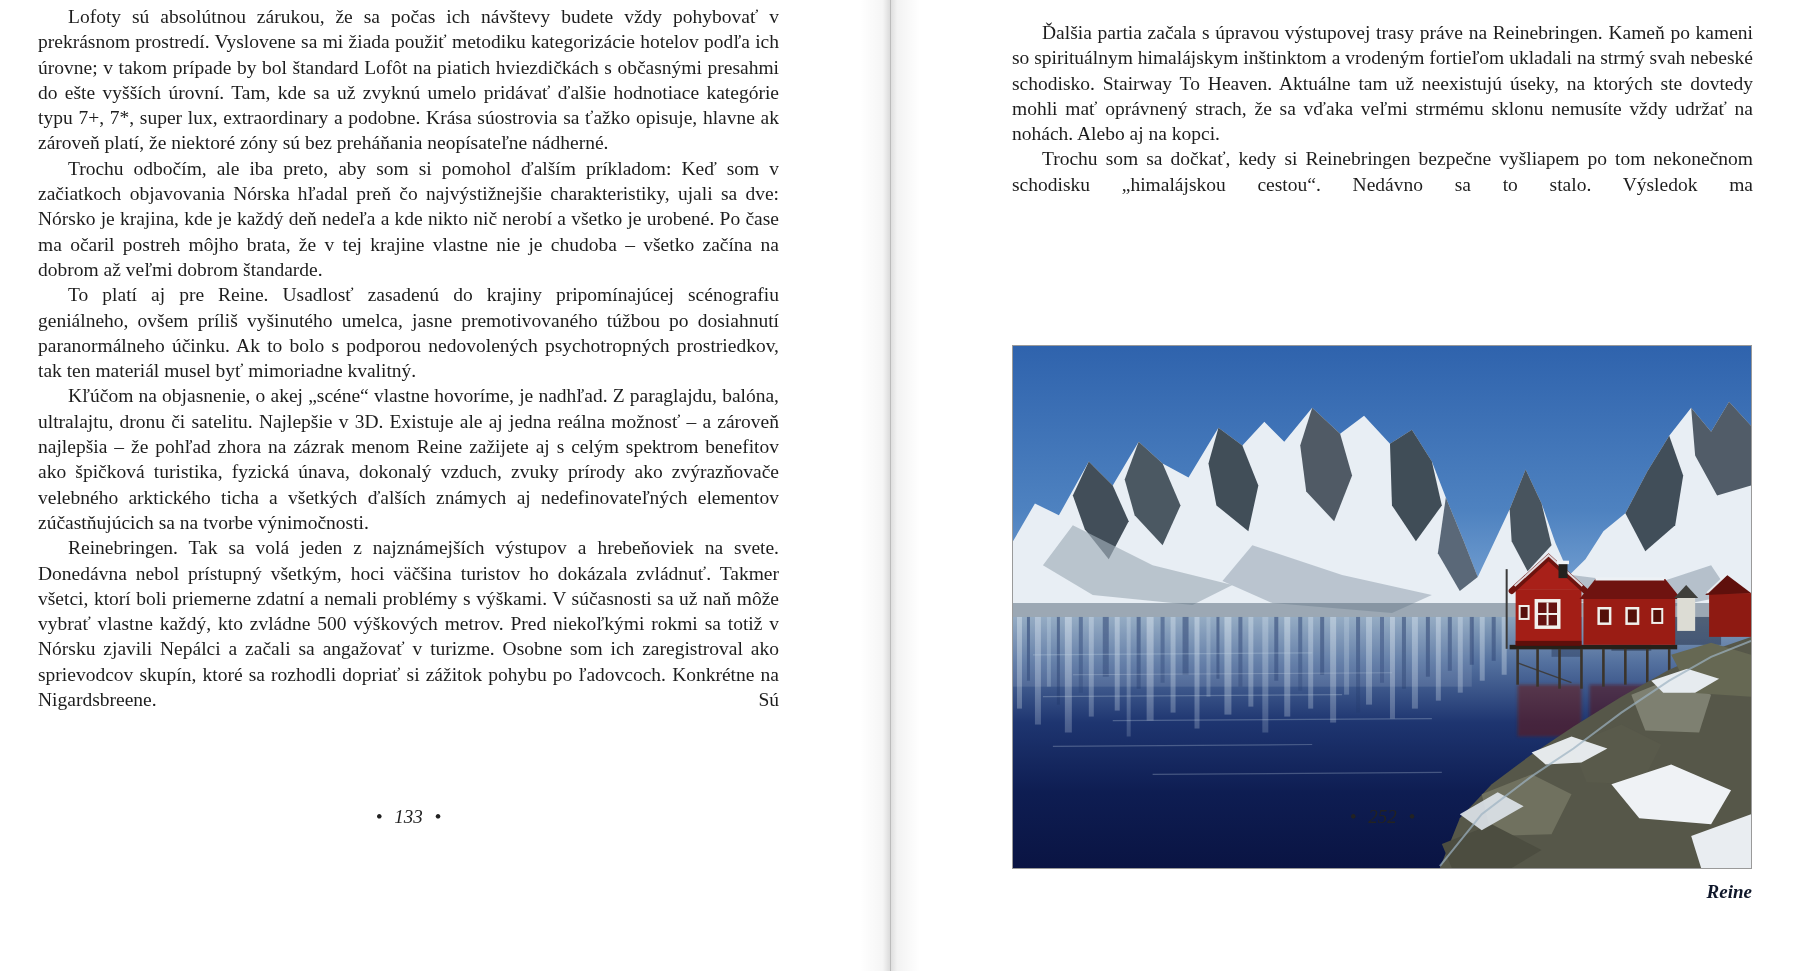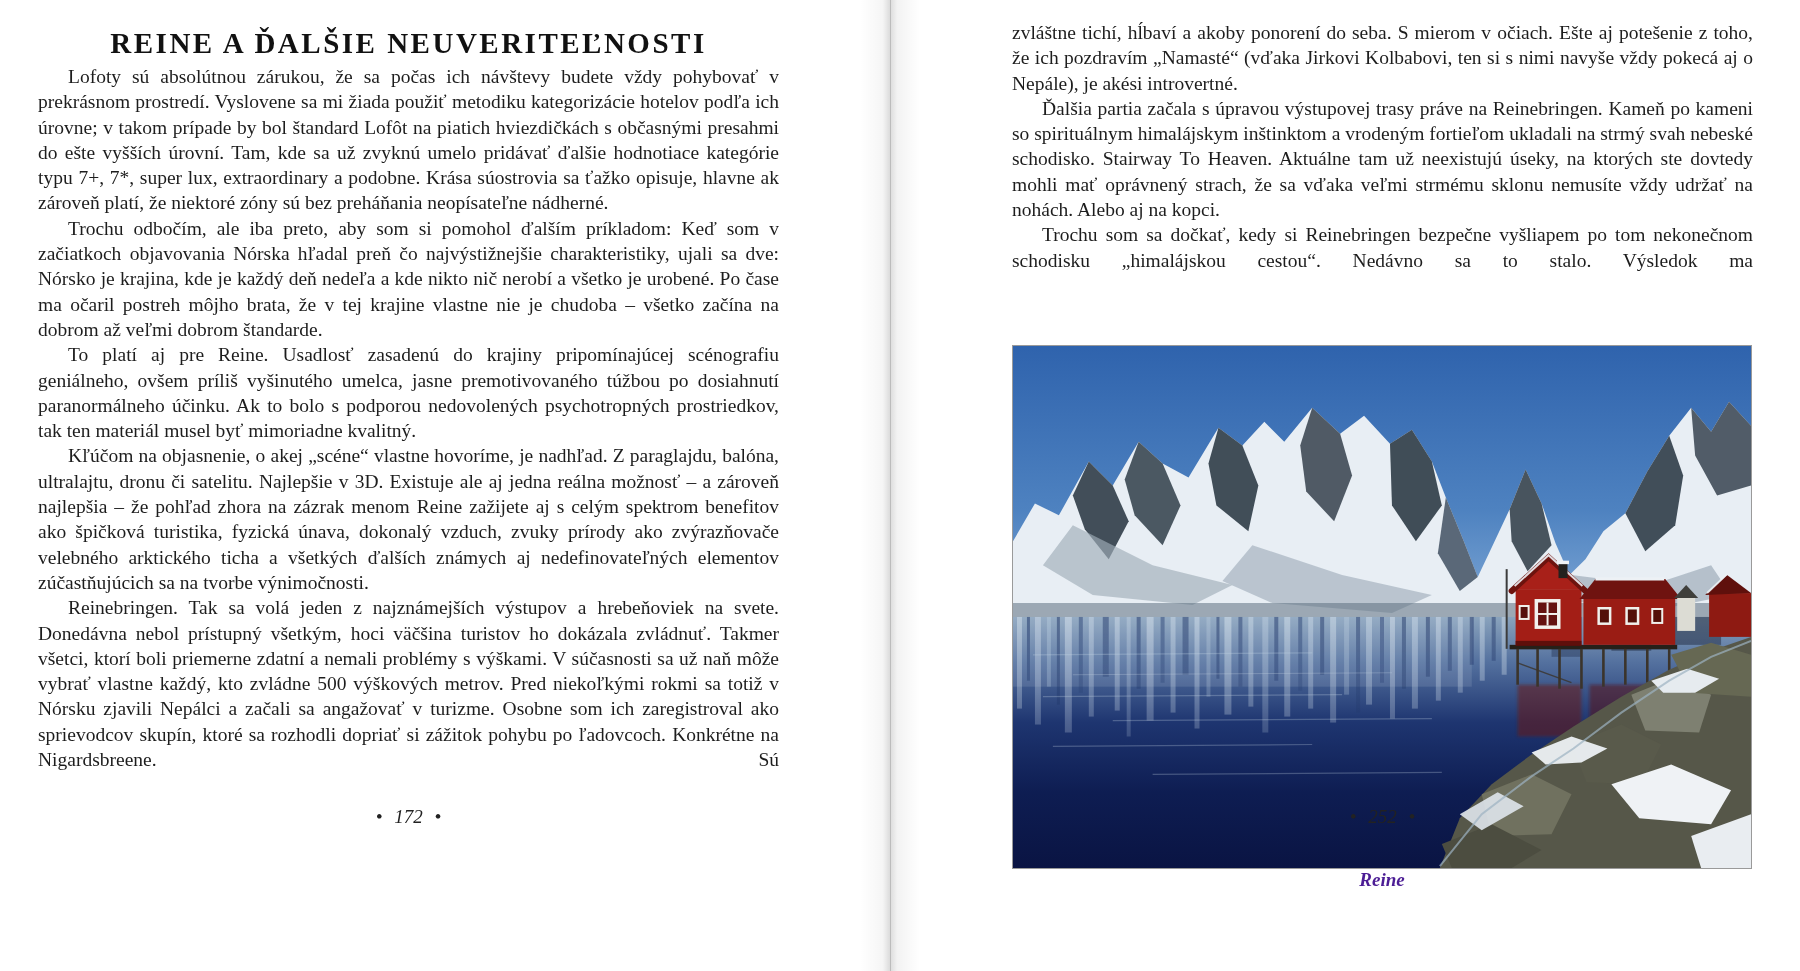--- a/index.html
+++ b/index.html
@@ -24,53 +24,51 @@
   .page-left .body-text{margin-top:4px;}
   .page-right .body-text{margin-top:20px;}
   .para{margin:0;}
   .indent{text-indent:30px;}
   .noindent{text-indent:0;}
   .italic{}
   .runon{text-align-last:justify;}
 
   .photo-figure{position:absolute;left:0;top:345px;width:740px;margin:0;}
   .photo-frame{width:740px;height:524px;display:block;border:1px solid rgba(30,30,30,0.45);box-sizing:border-box;}
-  .photo-caption{margin-top:0;text-align:center;font-weight:bold;font-style:italic;font-size:19px;color:#4c1d95;}
+  .photo-caption{margin-top:12px;text-align:right;font-weight:bold;font-style:italic;font-size:19px;color:#0f172a;}
 
   .page-marker{position:absolute;top:806px;left:0;width:100%;text-align:center;
     font-style:italic;font-size:19px;color:#222;word-spacing:7px;}
 </style>
 </head>
 <body>
 
 <div class="spread">
 
   <section class="page page-left">
-    <h1 class="chapter-title">REINE A ĎALŠIE NEUVERITEĽNOSTI</h1>
     <div class="body-text">
 
         <p class="para indent">Lofoty sú absolútnou zárukou, že sa počas ich návštevy budete vždy pohybovať v prekrásnom prostredí. Vyslovene sa mi žiada použiť metodiku kategorizácie hotelov podľa ich úrovne; v takom prípade by bol štandard Lofôt na piatich hviezdičkách s občasnými presahmi do ešte vyšších úrovní. Tam, kde sa už zvyknú umelo pridávať ďalšie hodnotiace kategórie typu 7+, 7*, super lux, extraordinary a podobne. Krása súostrovia sa ťažko opisuje, hlavne ak zároveň platí, že niektoré zóny sú bez preháňania neopísateľne nádherné.</p>
 
         <p class="para indent italic">Trochu odbočím, ale iba preto, aby som si pomohol ďalším príkladom: Keď som v začiatkoch objavovania Nórska hľadal preň čo najvýstižnejšie charakteristiky, ujali sa dve: Nórsko je krajina, kde je každý deň nedeľa a kde nikto nič nerobí a všetko je urobené. Po čase ma očaril postreh môjho brata, že v tej krajine vlastne nie je chudoba – všetko začína na dobrom až veľmi dobrom štandarde.</p>
 
         <p class="para indent">To platí aj pre Reine. Usadlosť zasadenú do krajiny pripomínajúcej scénografiu geniálneho, ovšem príliš vyšinutého umelca, jasne premotivovaného túžbou po dosiahnutí paranormálneho účinku. Ak to bolo s podporou nedovolených psychotropných prostriedkov, tak ten materiál musel byť mimoriadne kvalitný.</p>
 
         <p class="para indent">Kľúčom na objasnenie, o akej „scéne“ vlastne hovoríme, je nadhľad. Z paraglajdu, balóna, ultralajtu, dronu či satelitu. Najlepšie v 3D. Existuje ale aj jedna reálna možnosť – a zároveň najlepšia – že pohľad zhora na zázrak menom Reine zažijete aj s celým spektrom benefitov ako špičková turistika, fyzická únava, dokonalý vzduch, zvuky prírody ako zvýrazňovače velebného arktického ticha a všetkých ďalších známych aj nedefinovateľných elementov zúčastňujúcich sa na tvorbe výnimočnosti.</p>
 
         <p class="para indent runon">Reinebringen. Tak sa volá jeden z najznámejších výstupov a hrebeňoviek na svete. Donedávna nebol prístupný všetkým, hoci väčšina turistov ho dokázala zvládnuť. Takmer všetci, ktorí boli priemerne zdatní a nemali problémy s výškami. V súčasnosti sa už naň môže vybrať vlastne každý, kto zvládne 500 výškových metrov. Pred niekoľkými rokmi sa totiž v Nórsku zjavili Nepálci a začali sa angažovať v turizme. Osobne som ich zaregistroval ako sprievodcov skupín, ktoré sa rozhodli dopriať si zážitok pohybu po ľadovcoch. Konkrétne na Nigardsbreene. Sú</p>
       </div>
-    <div class="page-marker">• 172 •</div>
+    <div class="page-marker">• 133 •</div>
   </section>
 
   <div class="gutter"></div>
 
   <section class="page page-right">
     <div class="body-text">
 
-        <p class="para noindent">zvláštne tichí, hĺbaví a akoby ponorení do seba. S mierom v očiach. Ešte aj potešenie z toho, že ich pozdravím „Namasté“ (vďaka Jirkovi Kolbabovi, ten si s nimi navyše vždy pokecá aj o Nepále), je akési introvertné.</p>
 
         <p class="para indent">Ďalšia partia začala s úpravou výstupovej trasy práve na Reinebringen. Kameň po kameni so spirituálnym himalájskym inštinktom a vrodeným fortieľom ukladali na strmý svah nebeské schodisko. Stairway To Heaven. Aktuálne tam už neexistujú úseky, na ktorých ste dovtedy mohli mať oprávnený strach, že sa vďaka veľmi strmému sklonu nemusíte vždy udržať na nohách. Alebo aj na kopci.</p>
 
         <p class="para indent runon">Trochu som sa dočkať, kedy si Reinebringen bezpečne vyšliapem po tom nekonečnom schodisku „himalájskou cestou“. Nedávno sa to stalo. Výsledok ma</p>
       </div>
 
     <figure class="photo-figure">
       <svg class="photo-frame" viewBox="0 0 740 524" preserveAspectRatio="none" role="img">
         <defs>
           <linearGradient id="sky" x1="0" y1="0" x2="0" y2="1">

